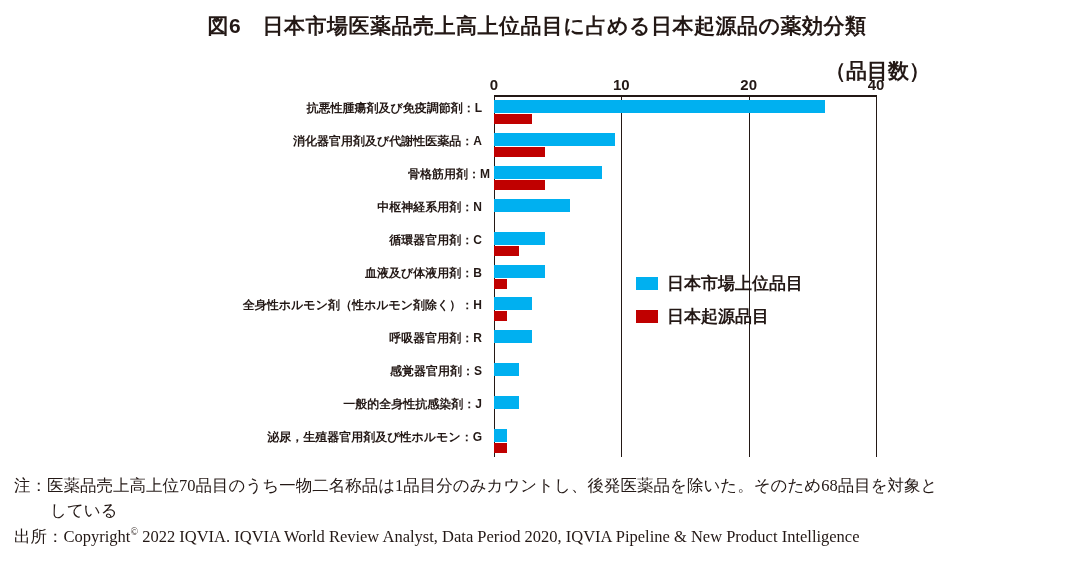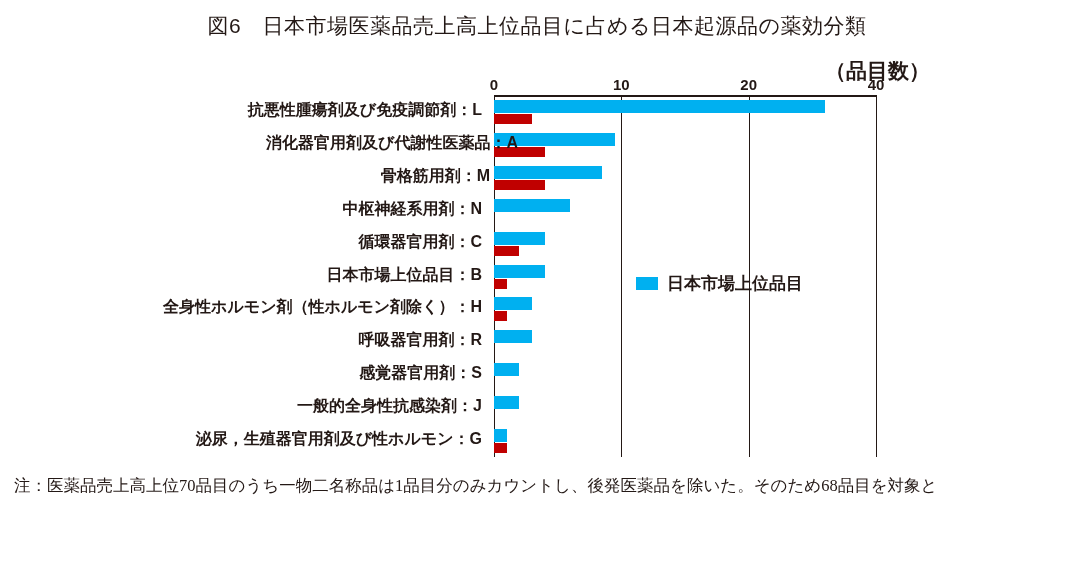--- a/index.html
+++ b/index.html
@@ -20,21 +20,21 @@
     height: 585px;
   }
   
   .chart-title {
     position: absolute;
     top: 12px;
     left: 0;
     width: 1074px;
     text-align: center;
     font-size: 21px;
-    font-weight: normal;
+    font-weight: bold;
     letter-spacing: 0.5px;
   }
   
   .unit-label {
     position: absolute;
     top: 57px;
     left: 810px;
     width: 120px;
     text-align: right;
     font-size: 21px;
@@ -69,21 +69,21 @@
     top: 76px;
     font-size: 15px;
     font-weight: bold;
     text-align: center;
     width: 40px;
   }
   
   .cat-label {
     position: absolute;
     right: 1098px; 
-    font-size: 16px;
+    font-size: 12px;
     font-weight: bold;
     white-space: nowrap;
     text-align: right;
   }
   .bar {
     position: absolute;
     left: 0;
   }
   .bar-main { background: #00b0f0; height: 13px; }
   .bar-sub  { background: #c00000; height: 10px; }
@@ -164,30 +164,38 @@
       <div class="bar bar-main" style="top: 334.091px; width: 12.7333px; background: rgb(0, 176, 240);"></div>
       <div class="bar bar-sub" style="top: 348.091px; width: 12.7333px; background: rgb(192, 0, 0);"></div>
     </div>
   <div id="catlabels"></div>
 
   <div class="legend">
     <div class="legend-row">
       <span class="legend-swatch" style="background:#00b0f0"></span>
       <span>日本市場上位品目</span>
     </div>
+    <div class="legend-row">
+      <span class="legend-swatch" style="background:#c00000"></span>
+      <span>日本起源品目</span>
+    </div>
   </div>
 
   <div class="notes">
     <div class="note-line">注：医薬品売上高上位70品目のうち一物二名称品は1品目分のみカウントし、後発医薬品を除いた。そのため68品目を対象と</div>
+    <div class="note-line note-indent">している</div>
+    <div class="note-line">
+      <span>出所：Copyright</span><span class="sup">©</span><span> 2022 IQVIA. IQVIA World Review Analyst, Data Period 2020, IQVIA Pipeline &amp; New Product Intelligence</span>
+    </div>
   </div>
 
 <div class="cat-label" style="left: 0px; width: 482px; top: 100px;">抗悪性腫瘍剤及び免疫調節剤：L</div>
-    <div class="cat-label" style="left: 0px; width: 482px; top: 132.909px; padding-left: 36px;">消化器官用剤及び代謝性医薬品：A</div>
+    <div class="cat-label" style="left: 0px; width: 482px; top: 132.909px;">消化器官用剤及び代謝性医薬品：A</div>
     <div class="cat-label" style="left: 0px; width: 482px; top: 165.818px; padding-left: 8px;">骨格筋用剤：M</div>
     <div class="cat-label" style="left: 0px; width: 482px; top: 231.636px;">循環器官用剤：C</div>
     <div class="cat-label" style="left: 0px; width: 482px; top: 198.727px;">中枢神経系用剤：N</div>
-    <div class="cat-label" style="left: 0px; width: 482px; top: 264.545px;">日本市場上位品目：B</div>
+    <div class="cat-label" style="left: 0px; width: 482px; top: 264.545px;">血液及び体液用剤：B</div>
     <div class="cat-label" style="left: 0px; width: 482px; top: 297.455px;">全身性ホルモン剤（性ホルモン剤除く）：H</div>
     <div class="cat-label" style="left: 0px; width: 482px; top: 363.273px;">感覚器官用剤：S</div>
     <div class="cat-label" style="left: 0px; width: 482px; top: 330.364px;">呼吸器官用剤：R</div>
     <div class="cat-label" style="left: 0px; width: 482px; top: 396.182px;">一般的全身性抗感染剤：J</div>
     <div class="cat-label" style="left: 0px; width: 482px; top: 429.091px;">泌尿，生殖器官用剤及び性ホルモン：G</div>
   </div>
 
 </body></html>

